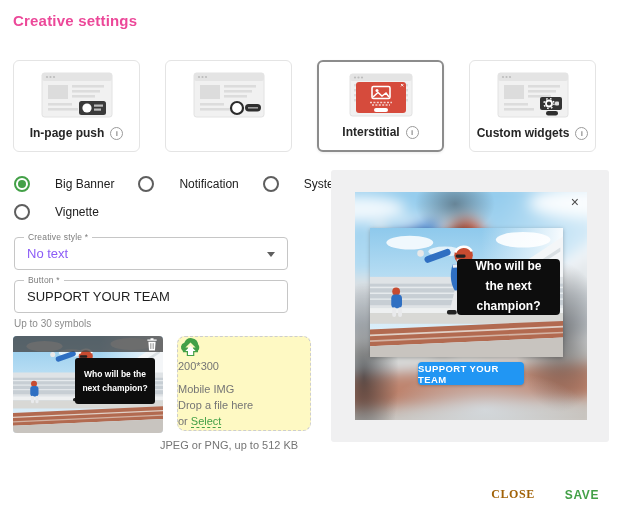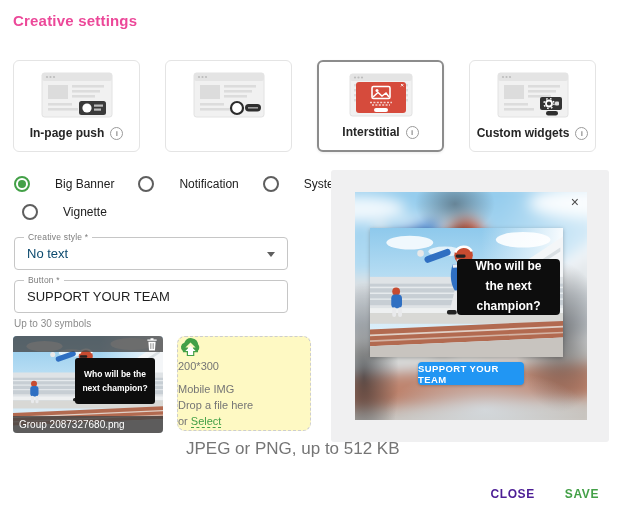--- a/index.html
+++ b/index.html
@@ -28,21 +28,21 @@
   .card-label { font-size:12px; font-weight:700; color:#262626; white-space:nowrap; }
   .info-icon {
     width:13px; height:13px; border:1px solid #9a9a9a; border-radius:50%;
     display:inline-flex; align-items:center; justify-content:center;
     font-size:8px; color:#8a8a8a; font-weight:700; flex:0 0 auto;
   }
   .info-icon::before{ content:"i"; }
   
   .radio-row { position:absolute; left:14px; display:flex; gap:24px; align-items:center; }
   .radio-row.r1 { top:176px; }
-  .radio-row.r2 { top:204px;margin-left:8px; }
+  .radio-row.r2 { top:204px; }
   .radio-item { display:flex; align-items:center; gap:25px; cursor:pointer; }
   .radio-circle {
     width:16px; height:16px; border-radius:50%; border:2px solid #5e5e5e;
     display:flex; align-items:center; justify-content:center; background:#fff;
   }
   .radio-item.selected .radio-circle { border-color:#43a047; }
   .radio-item.selected .radio-circle::after {
     content:""; width:8px; height:8px; border-radius:50%; background:#43a047;
   }
   .radio-label { font-size:12px; color:#202020; }
@@ -51,21 +51,21 @@
     position:absolute; left:14px; width:274px; height:33px;
     border:1px solid #c6c6c6; border-radius:4px; background:#fff;
     display:flex; align-items:center; padding:0 12px;
   }
   .field.select { top:237px; cursor:pointer; }
   .field.text { top:280px; }
   .float-label {
     position:absolute; top:-5px; left:9px; background:#fff; padding:0 4px;
     font-size:8.5px; color:#7c7c7c; letter-spacing:.2px; line-height:1;
   }
-  .field-value { font-size:13px; color:#0c4a6e; }
+  .field-value { font-size:13px; color:#8b5cf6; }
   .field input {
     border:none; outline:none; font-size:13px; color:#1f1f1f; width:100%;
     font-family:inherit; background:transparent;
   }
   .caret-down {
     position:absolute; right:12px; top:14px; width:0; height:0;
     border-left:4.5px solid transparent; border-right:4.5px solid transparent;
     border-top:5px solid #5f5f5f;
   }
   .field-helper { position:absolute; left:14px; top:318px; font-size:10px; color:#8c8c8c; }
@@ -96,21 +96,21 @@
   .dropzone {
     position:absolute; left:177px; top:336px; width:134px; height:95px;
     border:1px dashed #cdcdcd; border-radius:8px; background:#fef9c3;
     display:flex; flex-direction:column; align-items:flex-start; justify-content:center;
     cursor:pointer; text-align:center;
   }
   .dz-text { font-size:11px; color:#757575; line-height:1.45; }
   .dz-size { margin-top:3px; }
   .dz-kind { margin-top:7px; }
   .dz-select { color:#43a047; border-bottom:1px dashed #43a047; cursor:pointer; }
-  .dz-helper { position:absolute; left:186px; top:439px; font-size:17px; color:#757575; }
+  .dz-helper { position:absolute; left:160px; top:439px; font-size:11px; color:#757575; }
   
   .preview-panel {
     position:absolute; left:331px; top:170px; width:278px; height:272px;
     background:#f0f0f1; border-radius:3px;
   }
   .preview-card {
     position:absolute; left:24px; top:22px; width:232px; height:228px;
     background:#fdfdfd; overflow:hidden;
   }
   .preview-blur { position:absolute; inset:-12px; filter:blur(7px); }
@@ -140,21 +140,21 @@
     cursor:pointer; box-shadow:0 1px 3px rgba(0,0,0,.2);
   }
   
   .footer-actions {
     position:absolute; right:22px; top:487px; display:flex; gap:30px; align-items:center;
   }
   .footer-btn {
     font-size:12px; font-weight:700; letter-spacing:.6px; cursor:pointer;
     background:none; border:none; font-family:inherit;
   }
-  .footer-btn.close { color:#4c1d95; }
+  .footer-btn.close { color:#a16207;font-family:Liberation Serif, serif; }
   .footer-btn.save { color:#43a047; }
   .scene-svg { display:block; }
 </style>
 </head>
 <body>
 
 <svg width="0" height="0" style="position:absolute" aria-hidden="true">
   <defs>
     <linearGradient id="sky" x1="0" y1="0" x2="0" y2="1">
       <stop offset="0" stop-color="#8ec9ec"></stop>
@@ -348,21 +348,20 @@
   <svg class="scene-svg" viewBox="0 0 200 132" preserveAspectRatio="xMidYMid slice">
       <use href="#football-scene"></use>
     </svg>
   <div class="overlay-box">Who will be the next champion?</div>
   <div class="thumb-topbar">
     <svg class="trash-btn" viewBox="0 0 12 14">
       <path d="M4.4 0.4h3.2v1.1H11v1.4H1V1.5h3.4zM2.1 4h7.8L9.2 13.4H2.8z" fill="#ffffff"></path>
       <path d="M4.4 5.6v6.2M6 5.6v6.2M7.6 5.6v6.2" stroke="#8a8a8a" stroke-width=".7"></path>
     </svg>
   </div>
-  <div class="thumb-caption">Group 2087327680.png</div>
 </div>
 
 <div class="dropzone">
   <svg width="25" height="19" viewBox="0 0 25 19">
     <path d="M20.2 7.6A7.2 7.2 0 0 0 6.3 5.8 4.6 4.6 0 0 0 4.9 14h5.1v-3.5H7.4L12.5 5.4 17.6 10.5h-2.6V14h4.6a4.4 4.4 0 0 0 .6-6.4z" fill="#43a047"></path>
     <path d="M20 14h-4.9v3.9h-5.1V14H4.9" stroke="#43a047" stroke-width="2.4" fill="none"></path>
     <path d="M10 13.9v4h5.1v-4h2.5L12.5 8.8 7.4 13.9z" fill="#ffffff"></path>
     <path d="M12.5 9.5l-3.9 3.9h2.2v3.8h3.4v-3.8h2.2z" fill="#43a047" opacity="0"></path>
   </svg>
   <div class="dz-text dz-size">200*300</div>

